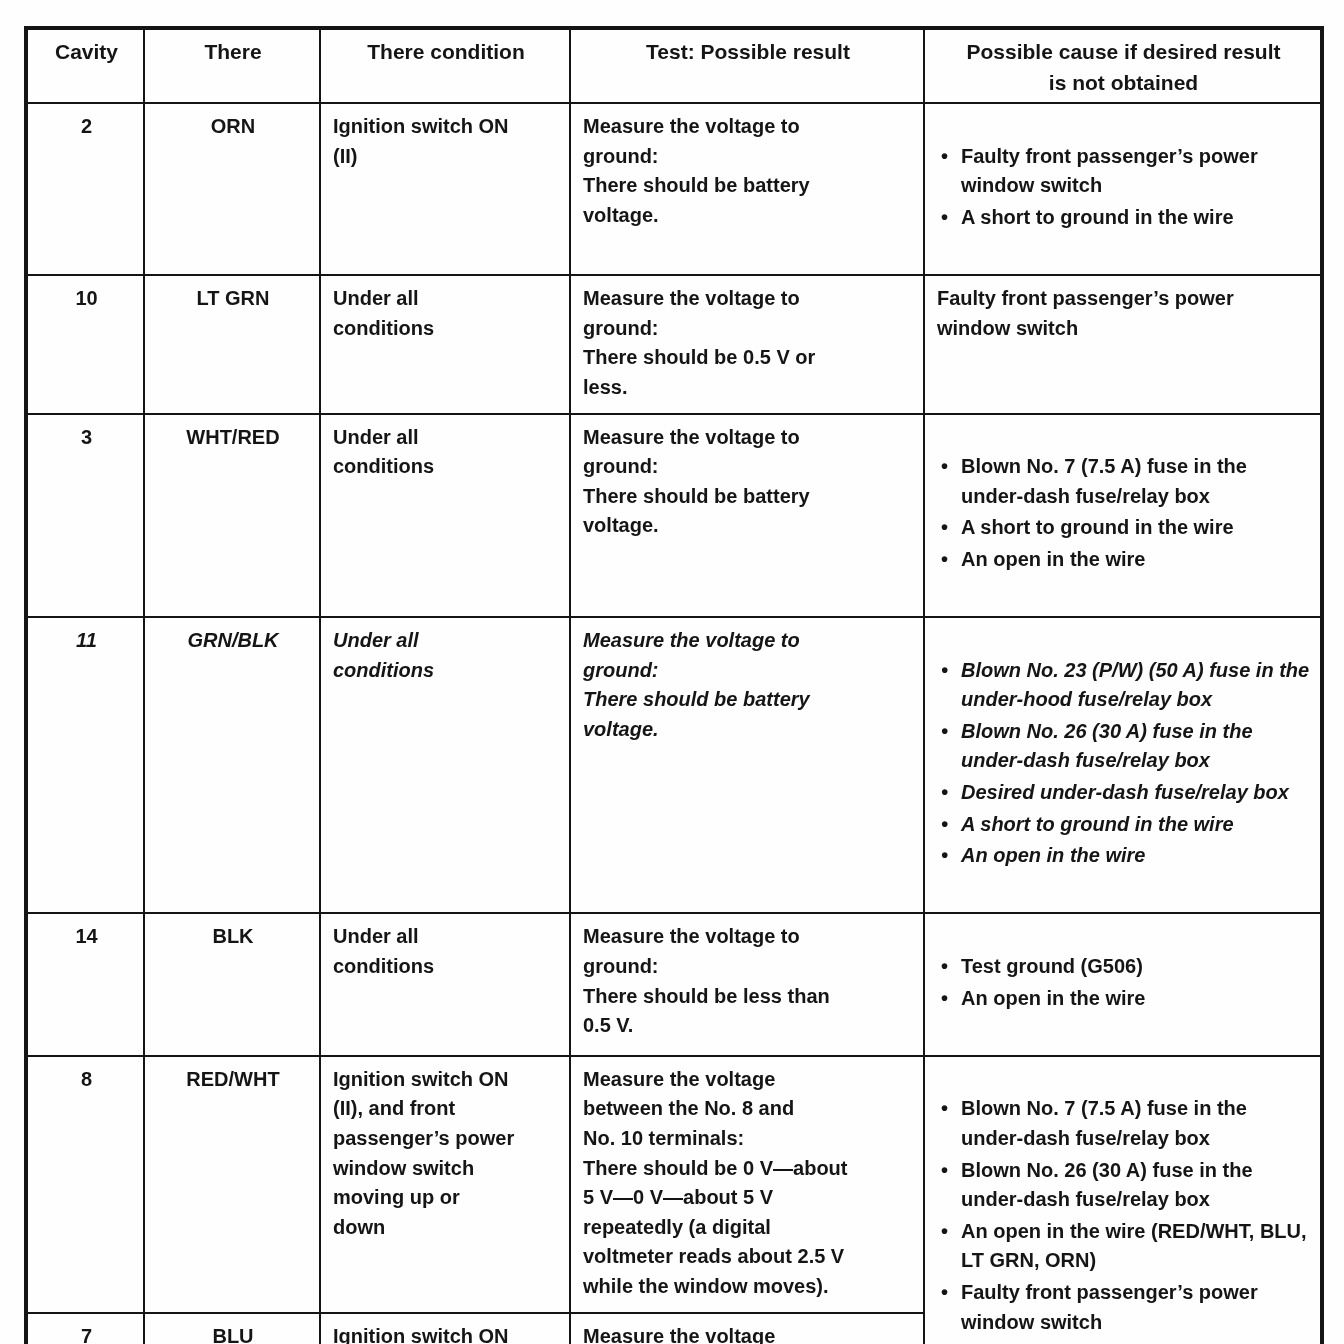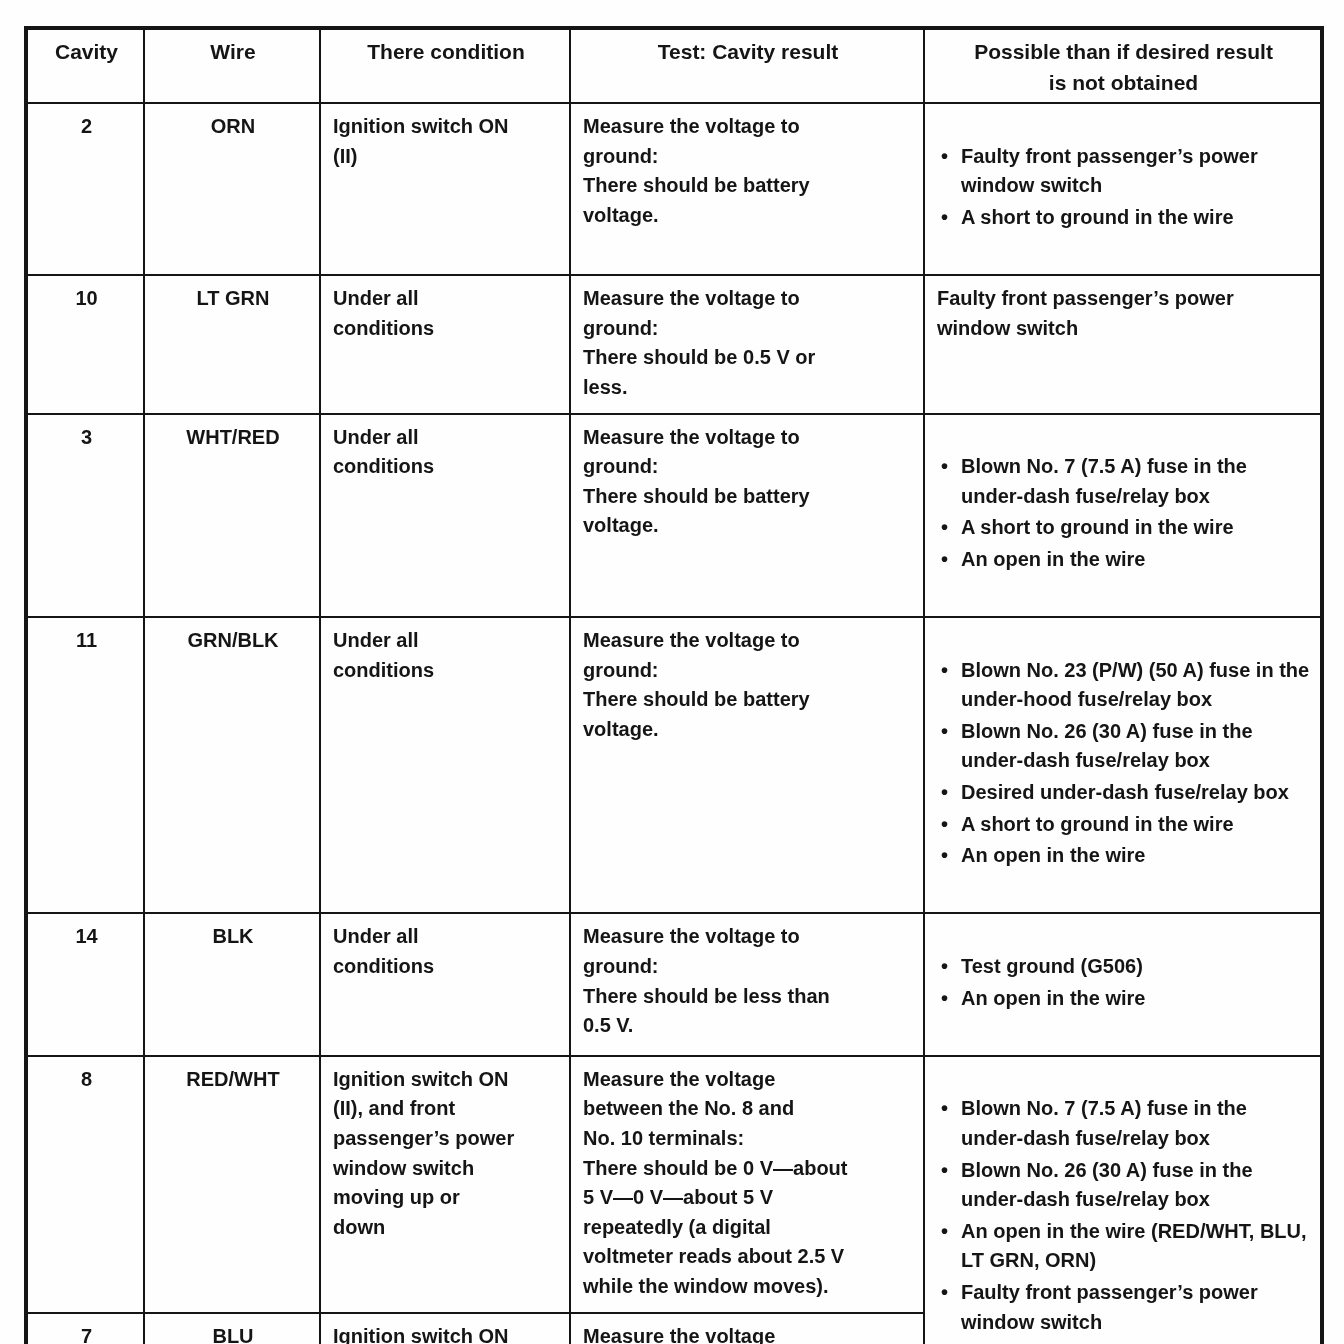--- a/index.html
+++ b/index.html
@@ -56,45 +56,45 @@
   }
   ul.cause-list li::before {
     content: "\2022";
     position: absolute;
     left: 4px;
     top: 0;
   }
   tr.r0 { height: 120px; }
   tr.r1 { height: 120px; margin-top: 29px; }
   tr.r2 { height: 122px; }
-  tr.r3 { height: 273px; }
+  tr.r3 { height: 273px; font-style: italic; }
   tr.r4 { height: 120px; }
   tr.r5 { height: 243px; }
   tr.r6 { height: 242px; }
   tr.rh { height: 62px; }
 </style>
 </head>
 <body>
 
 <div class="page">
   <table class="spec-table">
     <colgroup>
       <col style="width:118px">
       <col style="width:176px">
       <col style="width:250px">
       <col style="width:354px">
       <col style="width:398px">
     </colgroup>
     <thead>
       <tr class="rh">
         <th>Cavity</th>
-        <th>Wire</th>
+        <th>There</th>
         <th>There condition</th>
-        <th>Test: Cavity result</th>
-        <th>Possible than if desired result
+        <th>Test: Possible result</th>
+        <th>Possible cause if desired result
 is not obtained</th>
       </tr>
     </thead>
     <tbody>
 
       <tr class="r0">
         <td class="c-cavity">2</td>
         <td class="c-wire">ORN</td>
         <td>Ignition switch ON
 (II)</td>

